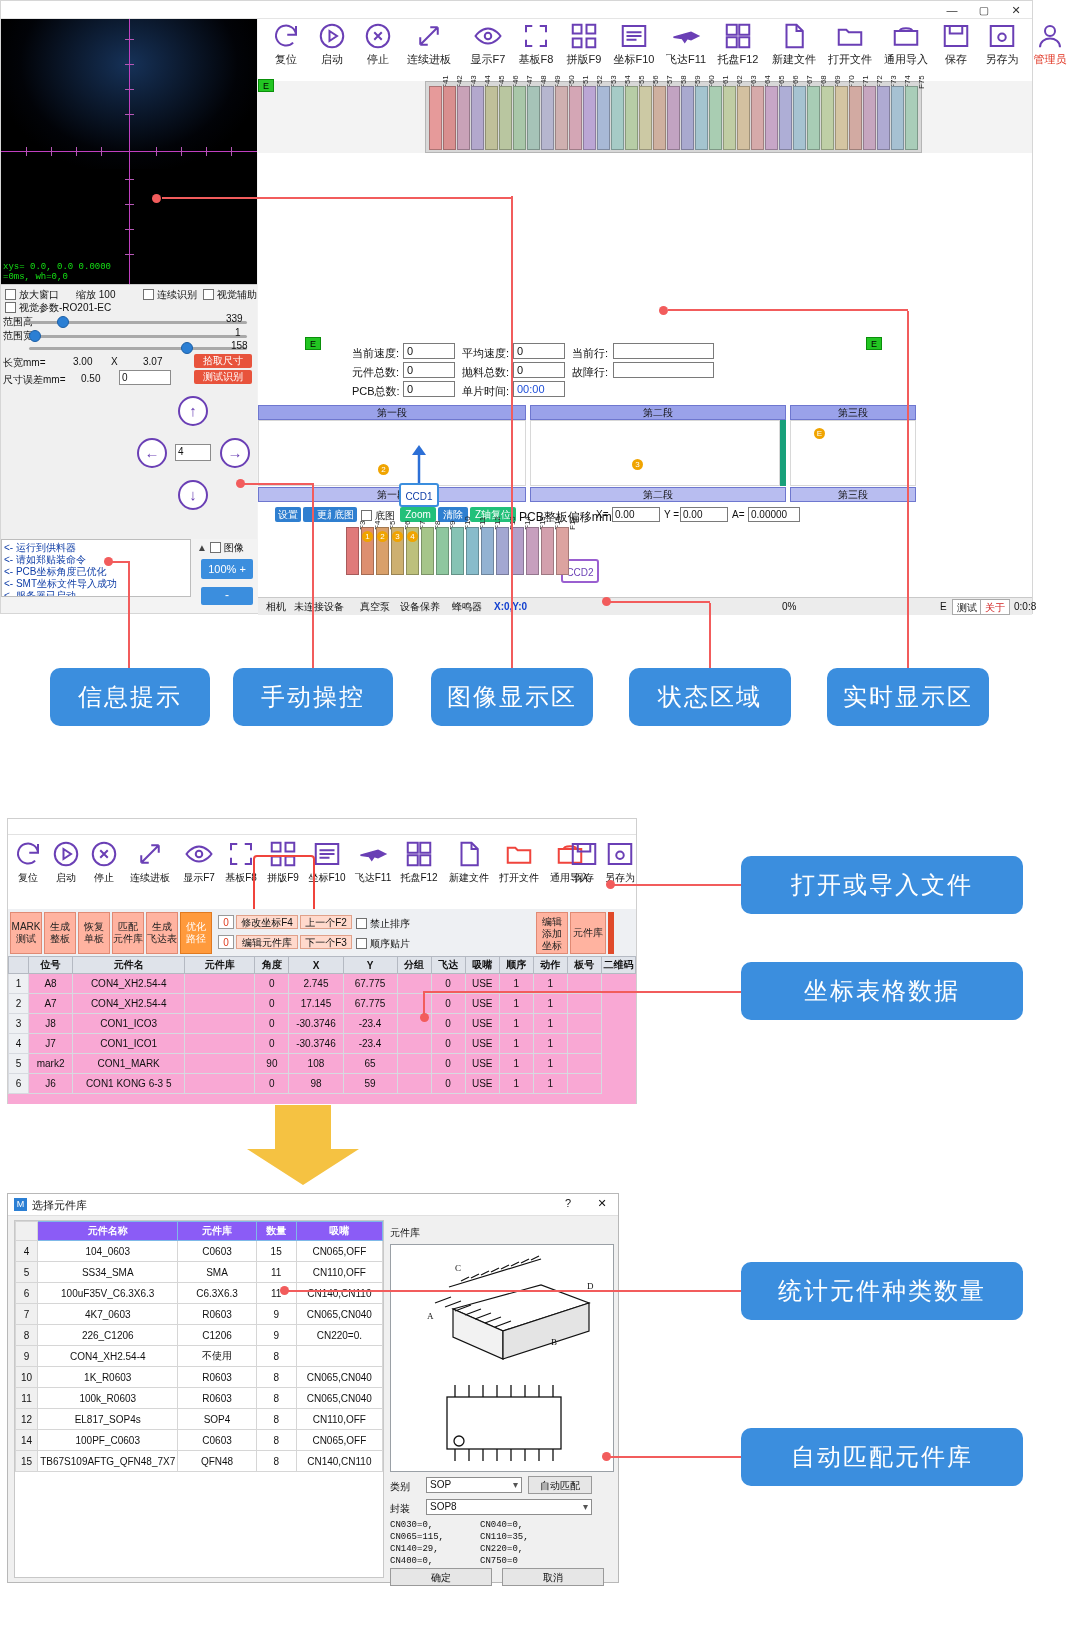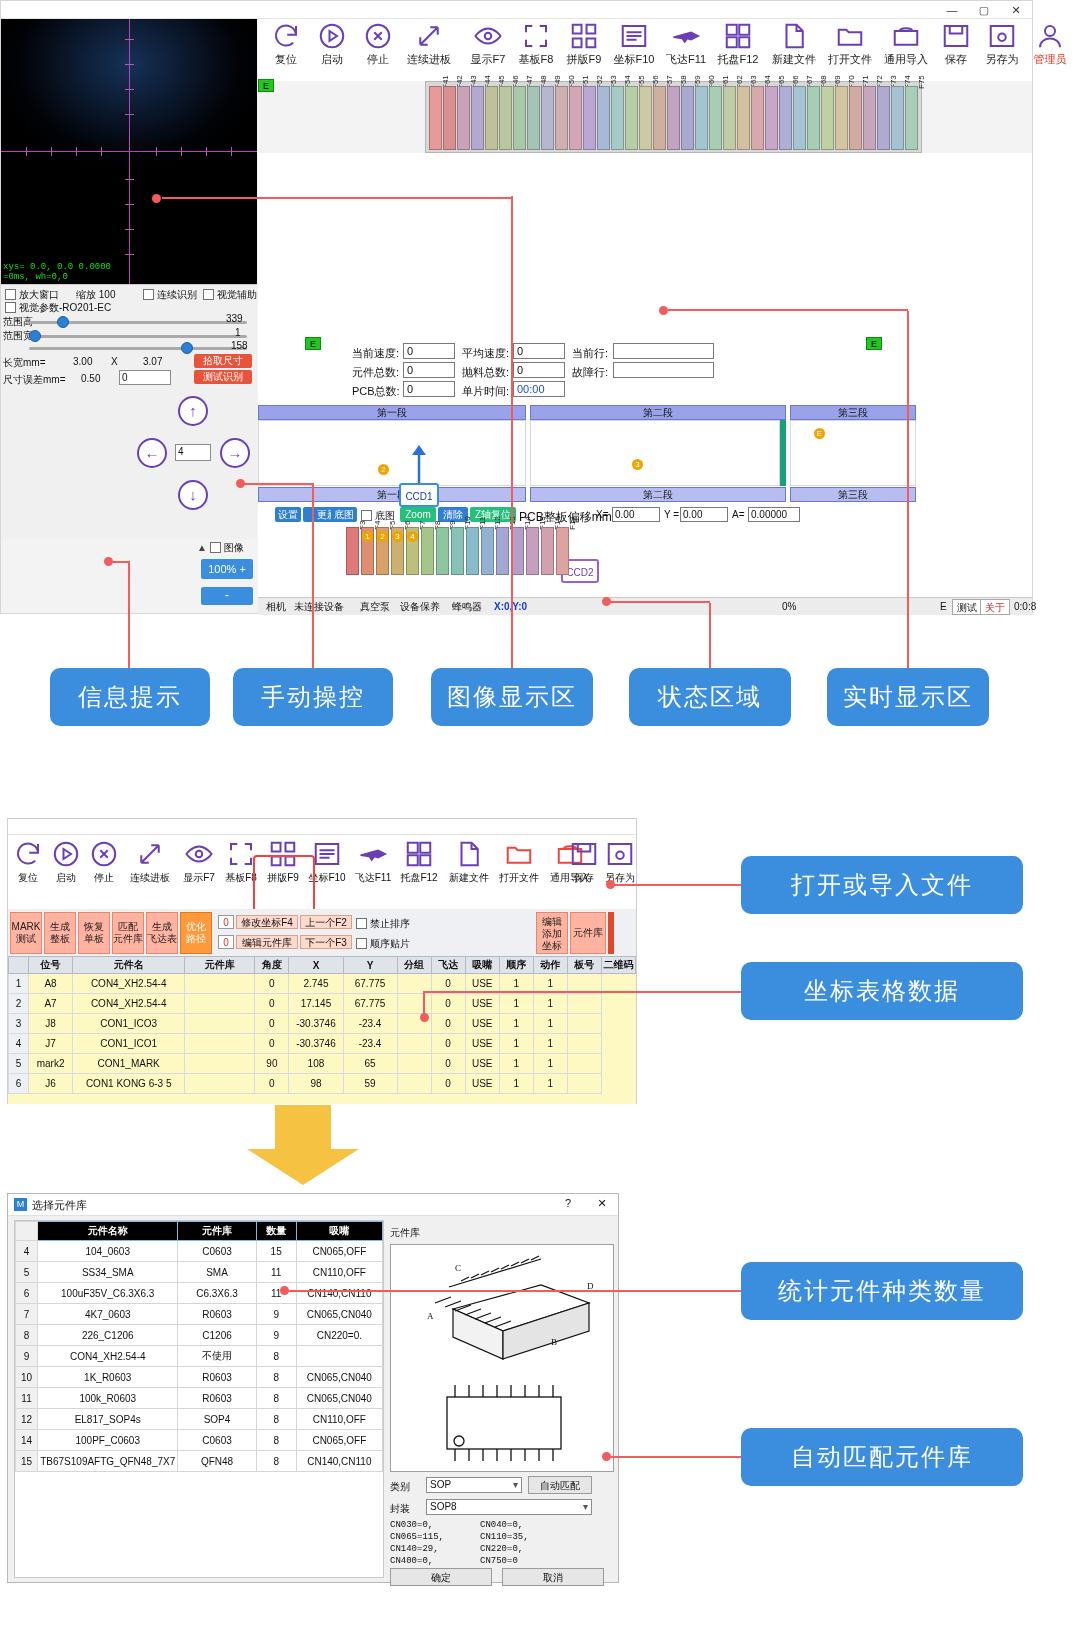--- a/index.html
+++ b/index.html
@@ -91,35 +91,35 @@
   .t2 { position:absolute; top:4px; text-align:center; font-size:10px; }
   #openhl { position:absolute; left:245px; top:20px; width:62px; height:66px; border:2px solid #f0443c; border-radius:4px; }
 
   #w2bar2 { position:absolute; left:0; top:90px; width:628px; height:47px; background:#eef0f3; }
   .bbtn { position:absolute; background:#ffb3a0; border:1px solid #e08a74; font-size:10px; text-align:center; color:#222; }
   .obtn2 { position:absolute; background:#ff9a3c; border:1px solid #e07a20; color:#fff; font-size:10px; text-align:center; }
   .wbtn { position:absolute; background:#ffd9cc; border:1px solid #e0a18a; font-size:10px; text-align:center; }
   .numbox { position:absolute; background:#fff; border:1px solid #999; color:#e03c20; font-size:10px; text-align:center; }
 
   
-  #tbl { position:absolute; left:0; top:137px; width:628px; height:148px; background:#fef9c3; }
+  #tbl { position:absolute; left:0; top:137px; width:628px; height:148px; background:#f9a8d4; }
   table.grid { border-collapse:collapse; width:100%; font-size:10px; }
   table.grid th { background:#dfe3ea; border:1px solid #b4b9c2; height:17px; font-weight:bold; }
   table.grid td { border:1px solid #d7dae0; height:20px; text-align:center; }
   td.rowhdr { background:#eef0f3; width:16px; }
 
   
   #arrow { position:absolute; left:243px; top:1105px; width:120px; height:80px; }
 
   
   #dlg { left:7px; top:1193px; width:612px; height:390px; background:#f0f0f0; border:1px solid #b8b8b8; }
   #dlgtitle { position:absolute; left:0; top:0; width:610px; height:22px; background:#fff; border-bottom:1px solid #e0e0e0; font-size:11px; }
   #dlgleft { position:absolute; left:6px; top:26px; width:370px; height:358px; background:#fff; border:1px solid #c8c8c8; overflow:hidden; }
   table.dgrid { border-collapse:collapse; width:100%; font-size:10px; }
-  table.dgrid th { background:#000000; color:#fff; border:1px solid #7fb9e8; height:19px; font-weight:bold; }
+  table.dgrid th { background:#8b5cf6; color:#fff; border:1px solid #7fb9e8; height:19px; font-weight:bold; }
   table.dgrid td { border:1px solid #d6d6d6; height:21px; text-align:center; }
   table.dgrid td.rh { background:#f0f0f0; width:22px; }
 
   #dlgright { position:absolute; left:382px; top:26px; width:224px; height:358px; }
   #pkgbox { position:absolute; left:0; top:6px; width:224px; height:20px; font-size:10px; }
   #pkgimg { position:absolute; left:0; top:24px; width:224px; height:228px; background:#fff; border:1px solid #9aa0a6; }
   .dlglbl { position:absolute; font-size:10px; }
   .dlgsel { position:absolute; height:16px; background:#fff; border:1px solid #8d8d8d; font-size:10px; line-height:14px; padding:0 3px; }
   .dlgbtn { position:absolute; background:#e6e6e6; border:1px solid #9a9a9a; font-size:10px; text-align:center; }
   .statline { position:absolute; font-size:9px; font-family:"Liberation Mono", monospace; }
@@ -202,20 +202,27 @@
     <div class="tbox" style="left:118px; top:85px; width:52px;">0</div>
     <div class="redbtn" style="left:193px; top:85px; width:58px; height:14px; line-height:14px;">测试识别</div>
 
     <div class="obtn" style="left:177px; top:111px;">↑</div>
     <div class="obtn" style="left:136px; top:153px;">←</div>
     <div class="tbox" style="left:174px; top:159px; width:36px; height:17px;">4</div>
     <div class="obtn" style="left:219px; top:153px;">→</div>
     <div class="obtn" style="left:177px; top:195px;">↓</div>
   </div>
 
+  <div class="abs" id="msgs">
+    <div>&lt;- 运行到供料器</div>
+    <div>&lt;- 请如郑贴装命令</div>
+    <div>&lt;- PCB坐标角度已优化</div>
+    <div>&lt;- SMT坐标文件导入成功</div>
+    <div>&lt;- 服务器已启动</div>
+  </div>
   <div class="abs" id="imgchk">
     <span style="color:#444">▲</span> <span class="chk"></span><span>图像</span>
   </div>
   <div class="abs" id="pct">100% +</div>
   <div class="abs" id="minusbtn">-</div>
 
   <div class="abs" id="toolbar">
     <div class="tool" style="left:6px; width:44px;">
       <svg class="ticon" width="30" height="30" viewBox="0 0 24 24" fill="none" stroke="#6a3fb5" stroke-width="1.6">
         <path d="M20 11a8 8 0 1 0-2.3 6.3"></path>

